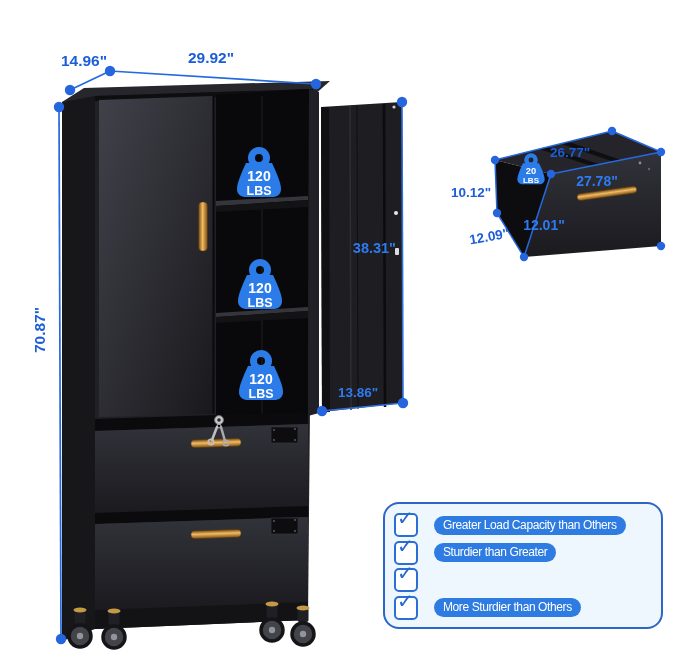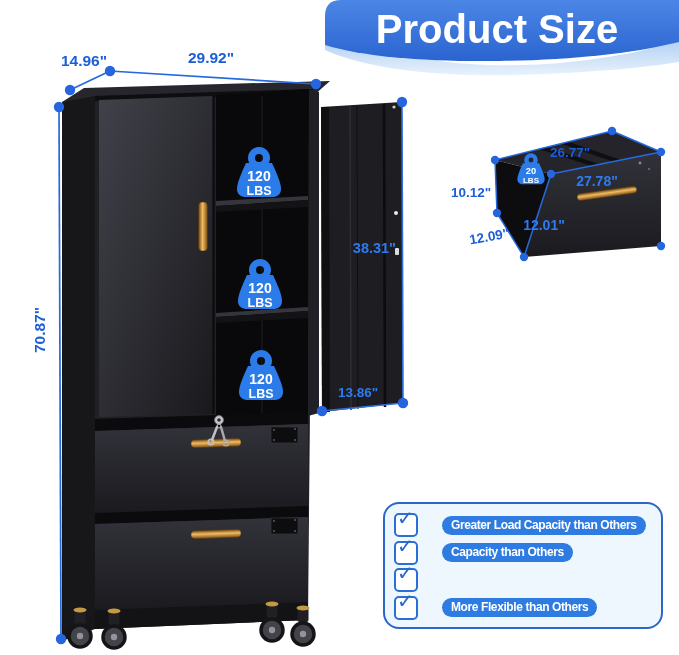--- a/index.html
+++ b/index.html
@@ -11,21 +11,21 @@
   
   .features{position:absolute;left:383px;top:502px;width:280px;height:127px;
             box-sizing:border-box;background:#eef6fe;border:2.5px solid #2b66c8;
             border-radius:16px;padding:8px 9px 6px 9px;display:flex;flex-direction:column;
             justify-content:space-between;}
   .feature-row{display:flex;align-items:center;height:26px;}
   .checkbox{position:relative;width:20px;height:20px;background:#ffffff;border:2.5px solid #2b6fd6;
             border-radius:5px;flex:0 0 auto;}
   .checkbox .tick{position:absolute;left:1px;top:-7px;font-size:20px;font-weight:bold;
             color:#2767cf;line-height:20px;}
-  .pill{margin-left:24px;background:#2e7ce2;color:#ffffff;font-size:12px;font-weight:bold;
+  .pill{margin-left:16px;background:#2e7ce2;color:#ffffff;font-size:12px;font-weight:normal;
         letter-spacing:-0.4px;line-height:19px;height:19px;padding:0 9px;border-radius:11px;
         white-space:nowrap;}
 </style>
 </head>
 <body>
 
 <div id="stage">
 
   <svg class="illu" width="679" height="655" viewBox="0 0 679 655">
     <defs>
@@ -226,57 +226,40 @@
 
       <g transform="translate(531,170) scale(0.62)">
         <circle cx="0" cy="-16" r="7.5" fill="none" stroke="#2b7ce8" stroke-width="7"></circle>
         <path d="M -13,-11 L 13,-11 C 18,0 22,9 22,15 C 22,20.5 18,23 13,23 L -13,23 C -18,23 -22,20.5 -22,15 C -22,9 -18,0 -13,-11 Z" fill="#2b7ce8"></path>
         <text x="0" y="7" text-anchor="middle" font-size="15" font-weight="bold" fill="#ffffff">20</text>
         <text x="0" y="20.5" text-anchor="middle" font-size="13" font-weight="bold" fill="#ffffff">LBS</text>
       </g>
     </g>
   </svg>
 
-  <div class="banner-wrap">
-    <svg width="354" height="78" viewBox="0 0 354 78">
-      <defs>
-        <linearGradient id="swooshGrad" x1="0" y1="0" x2="0" y2="1">
-          <stop offset="0" stop-color="#9dc3ef"></stop>
-            <stop offset="1" stop-color="#e8f2fc"></stop>
-        </linearGradient>
-        <linearGradient id="bannerGrad" x1="0" y1="0" x2="0" y2="1">
-          <stop offset="0" stop-color="#4b86e6"></stop>
-            <stop offset="1" stop-color="#2b64d0"></stop>
-        </linearGradient>
-      </defs>
-      <path d="M0,26 C70,62 150,70 235,63 C295,57 332,49 354,38 L354,62 C318,68 260,73 195,75 C115,77 45,70 0,50 Z" fill="url(#swooshGrad)"></path>
-      <path d="M16,0 L354,0 L354,42 C305,54 245,60 175,61 C105,62 38,57 0,45 L0,16 Q0,0 16,0 Z" fill="url(#bannerGrad)"></path>
-      <text x="172" y="43" text-anchor="middle" font-size="40" font-weight="bold" fill="#ffffff">Product Size</text>
-    </svg>
+
+  <div class="features">
+    <div class="feature-row">
+      <span class="checkbox">
+          <span class="tick">✓</span>
+        </span>
+      <span class="pill">Greater Load Capacity than Others</span>
+    </div>
+    <div class="feature-row">
+      <span class="checkbox">
+          <span class="tick">✓</span>
+        </span>
+      <span class="pill">Sturdier than Greater</span>
+    </div>
+    <div class="feature-row">
+      <span class="checkbox">
+          <span class="tick">✓</span>
+        </span>
+    </div>
+    <div class="feature-row">
+      <span class="checkbox">
+          <span class="tick">✓</span>
+        </span>
+      <span class="pill">More Sturdier than Others</span>
+    </div>
   </div>
 
-  <div class="features">
-    <div class="feature-row">
-      <span class="checkbox">
-          <span class="tick">✓</span>
-        </span>
-      <span class="pill">Greater Load Capacity than Others</span>
-    </div>
-    <div class="feature-row">
-      <span class="checkbox">
-          <span class="tick">✓</span>
-        </span>
-      <span class="pill">Capacity than Others</span>
-    </div>
-    <div class="feature-row">
-      <span class="checkbox">
-          <span class="tick">✓</span>
-        </span>
-    </div>
-    <div class="feature-row">
-      <span class="checkbox">
-          <span class="tick">✓</span>
-        </span>
-      <span class="pill">More Flexible than Others</span>
-    </div>
-  </div>
-
 </div>
 
 </body></html>

